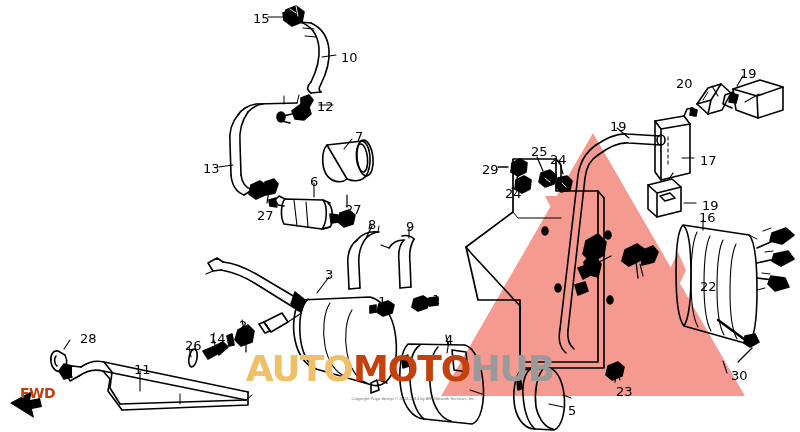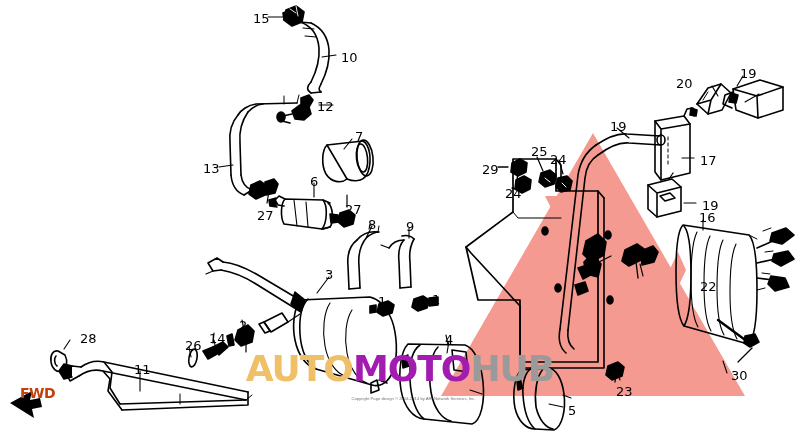--- a/index.html
+++ b/index.html
@@ -3,21 +3,21 @@
 <meta charset="utf-8">
 <style>
   html,body{margin:0;padding:0;background:#ffffff;}
   body{width:800px;height:432px;overflow:hidden;font-family:"Liberation Sans",sans-serif;}
   #sheet{position:relative;width:800px;height:432px;background:#fff;}
   #art{position:absolute;inset:0;}
   .wm-text{position:absolute;left:0;top:348px;width:800px;text-align:center;
     font-family:"DejaVu Sans",sans-serif;font-weight:bold;font-size:36px;
     letter-spacing:-1px;white-space:nowrap;pointer-events:none;}
   .wm-a{color:#f0c069;}
-  .wm-b{color:#a21caf;}
+  .wm-b{color:#c2410c;}
   .wm-c{color:#9a9a9a;}
   .copy{position:absolute;left:306px;top:396px;width:215px;text-align:center;
     font-family:"Liberation Sans",sans-serif;font-size:4.2px;color:#3a3a3a;
     line-height:1.5;opacity:.72;}
   .lbl{position:absolute;font-family:"DejaVu Sans",sans-serif;font-weight:normal;
     font-size:13px;color:#000;line-height:1;}
   .fwd{position:absolute;left:20px;top:385px;font-family:"DejaVu Sans",sans-serif;
     font-weight:bold;font-size:14px;color:#c2410c;letter-spacing:-.5px;}
 </style>
 </head>

